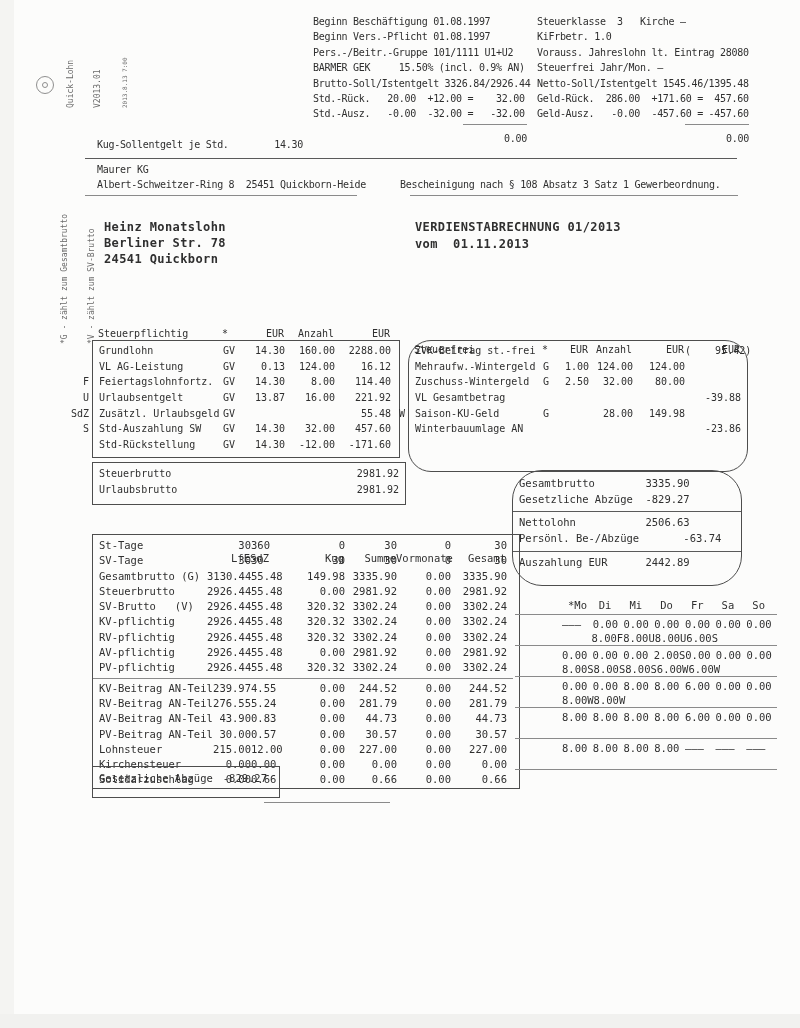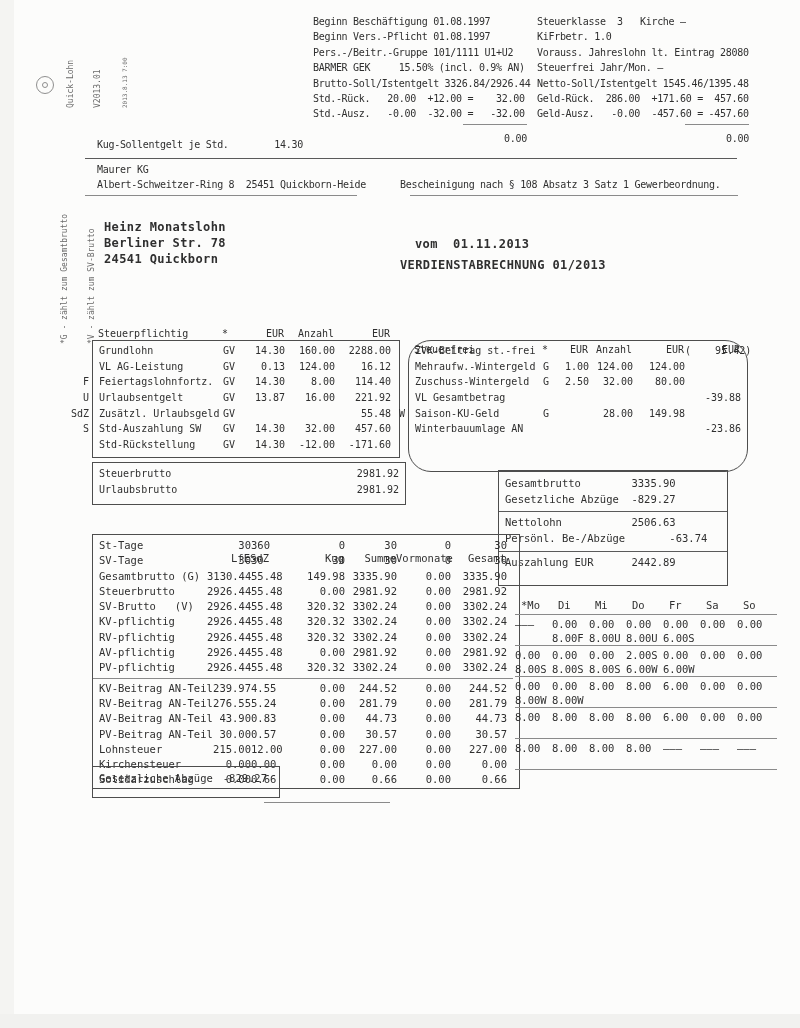--- a/index.html
+++ b/index.html
@@ -23,21 +23,21 @@
   .f4{width:44px;text-align:right;} .f5{width:52px;text-align:right;} .f6{width:56px;text-align:right;}
   
   .k0{width:108px;} .k1{width:44px;text-align:right;} .k2{width:48px;text-align:left;}
   .k3{width:46px;text-align:right;} .k4{width:52px;text-align:right;}
   .k5{width:54px;text-align:right;} .k6{width:56px;text-align:right;}
   .krow{height:15.3px;font-size:10.5px;line-height:15.3px;}
   .trow{height:15.7px;font-size:10px;line-height:15.7px;}
   .pref{position:absolute;left:-36px;width:26px;text-align:right;}
   
   .cal-cell{width:37px;font-size:10.5px;line-height:14px;white-space:pre;}
-  .cal-line{height:14px;}
+  .cal-line{height:14px;margin-left:47px;}
   .vtext{position:absolute;transform:rotate(-90deg);transform-origin:0 0;
          font-size:8px;line-height:9px;color:#6a6a6a;white-space:pre;}
   .vtext .tiny{font-size:6px;}
   .punch{position:absolute;width:16px;height:16px;border:1.5px solid #8f8f8f;border-radius:50%;}
   .punch::after{content:"";position:absolute;left:4.5px;top:4.5px;width:4px;height:4px;
                 border:1.5px solid #8f8f8f;border-radius:50%;}
   .scan-left{position:absolute;left:0;top:0;width:14px;height:1028px;background:#f4f4f2;}
   .scan-bottom{position:absolute;left:0;top:1014px;width:800px;height:14px;background:#f1f1ef;}
 </style>
 </head>
@@ -94,21 +94,21 @@
   <div class="abs pre" style="left:400px;top:177px;">Bescheinigung nach § 108 Absatz 3 Satz 1 Gewerbeordnung.</div>
   <div class="abs rule-light" style="left:410px;top:195px;width:328px;"></div>
 
   <div class="abs" style="left:104px;top:220px;">
 
   <div class="pre bold">Heinz Monatslohn</div>
       <div class="pre bold">Berliner Str. 78</div>
       <div class="pre bold">24541 Quickborn</div>
     </div>
 
-  <div class="abs pre bold" style="left:400px;top:220px;margin-top:38px;">VERDIENSTABRECHNUNG 01/2013</div>
+  <div class="abs pre bold" style="left:415px;top:220px;">VERDIENSTABRECHNUNG 01/2013</div>
   <div class="abs pre bold" style="left:415px;top:237px;">vom  01.11.2013</div>
 
   <div class="abs frow trow" style="left:98px;top:326px;width:292px;">
     <span class="t1">Steuerpflichtig</span>
     <span class="t2">*</span>
     <span class="t3">EUR</span>
     <span class="t4">Anzahl</span>
     <span class="t5">EUR</span>
   </div>
   <div class="abs box" style="left:92px;top:340px;width:300px;height:114px;padding:2px 0 0 6px;">
@@ -254,21 +254,21 @@
         <span class="pref trow"></span>
         <span class="f1">Winterbauumlage AN</span>
         <span class="f2"></span>
         <span class="f3"></span>
         <span class="f4"></span>
         <span class="f5"></span>
         <span class="f6">-23.86</span>
       </div>
     </div>
 
-  <div class="abs box" style="left:498px;top:470px;width:228px;height:114px;">
+  <div class="abs box" style="left:512px;top:470px;width:228px;height:114px;border-radius:30px;">
     <div style="padding:5px 0 0 6px;">
 
     <div class="pre t10">Gesamtbrutto        3335.90</div>
         <div class="pre t10">Gesetzliche Abzüge  -829.27</div>
       </div>
     <div class="rule" style="margin:4px 0 3px 0;"></div>
     <div style="padding-left:6px;">
 
     <div class="pre t10">Nettolohn           2506.63</div>
         <div class="pre t10">Persönl. Be-/Abzüge       -63.74</div>

